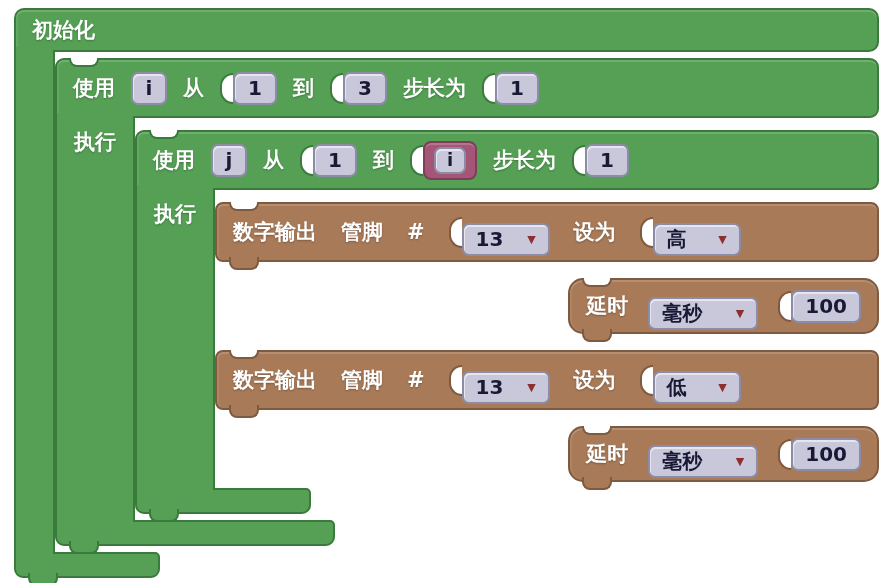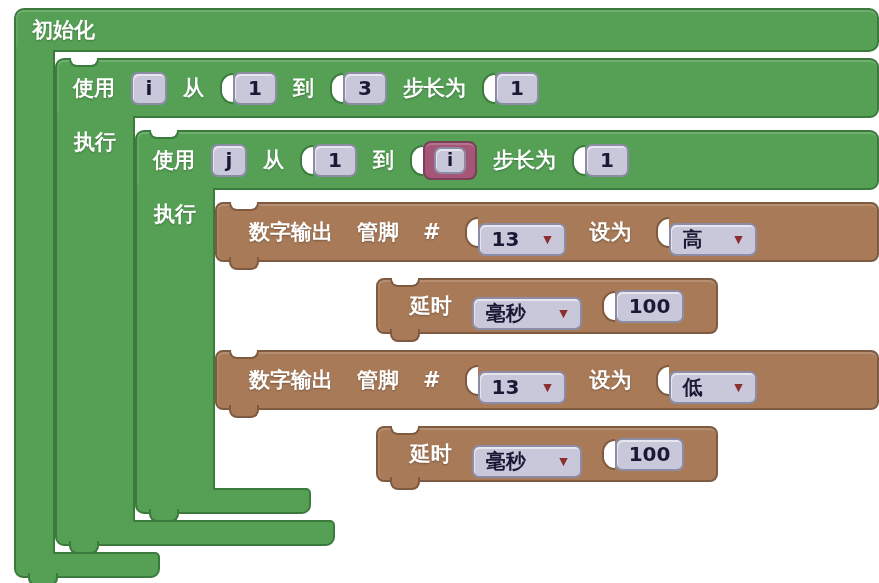--- a/index.html
+++ b/index.html
@@ -38,21 +38,21 @@
   .cspine{
     flex:0 0 auto;width:var(--spinew);
     box-sizing:border-box;
     background:var(--fill);
     border-left:2px solid var(--edge);
     border-right:2px solid var(--edge);
     display:flex;justify-content:center;align-items:flex-start;
     padding-top:14px;
   }
   .cstack{
-    display:flex;flex-direction:column;align-items:center;
+    display:flex;flex-direction:column;align-items:flex-end;
     gap:16px;padding:12px 0 6px 0;
   }
   .cfoot{
     position:relative;height:26px;box-sizing:border-box;
     background:var(--fill);
     border:2px solid var(--edge);
     border-radius:0 5px 9px 9px;
   }
   .cfoot::before{
     content:"";position:absolute;left:0;top:-10px;
@@ -65,29 +65,29 @@
   .loop1 > .chead,.loop2 > .chead{min-width:600px;}
   .init  > .cbody > .cstack{padding-top:6px;}
   .init  > .cfoot{width:146px;}
   .loop1 > .cfoot{width:280px;}
   .loop2 > .cfoot{width:176px;}
 
   
   .stmt{
     position:relative;
     display:flex;align-items:center;gap:18px;
-    padding:0 32px;min-height:58px;
+    padding:0 16px;min-height:58px;
     box-sizing:border-box;
     background:var(--fill);
     border:2px solid var(--edge);
     border-radius:8px;
     box-shadow:inset 0 2px 0 rgba(255,255,255,.16), inset 2px 0 0 rgba(255,255,255,.08);
   }
   .stmt.digital{min-width:664px;min-height:60px;gap:24px;}
-  .stmt.delay{min-height:56px;gap:20px;}
+  .stmt.delay{min-height:56px;gap:20px;border-radius:15px;}
 
   
   .dent{
     position:absolute;top:-2px;left:12px;width:30px;height:9px;
     box-sizing:border-box;background:#fff;
     border:2px solid var(--edge);border-top:none;
     border-radius:0 0 8px 8px;
   }
   .bump{
     position:absolute;bottom:-10px;left:12px;width:30px;height:13px;

